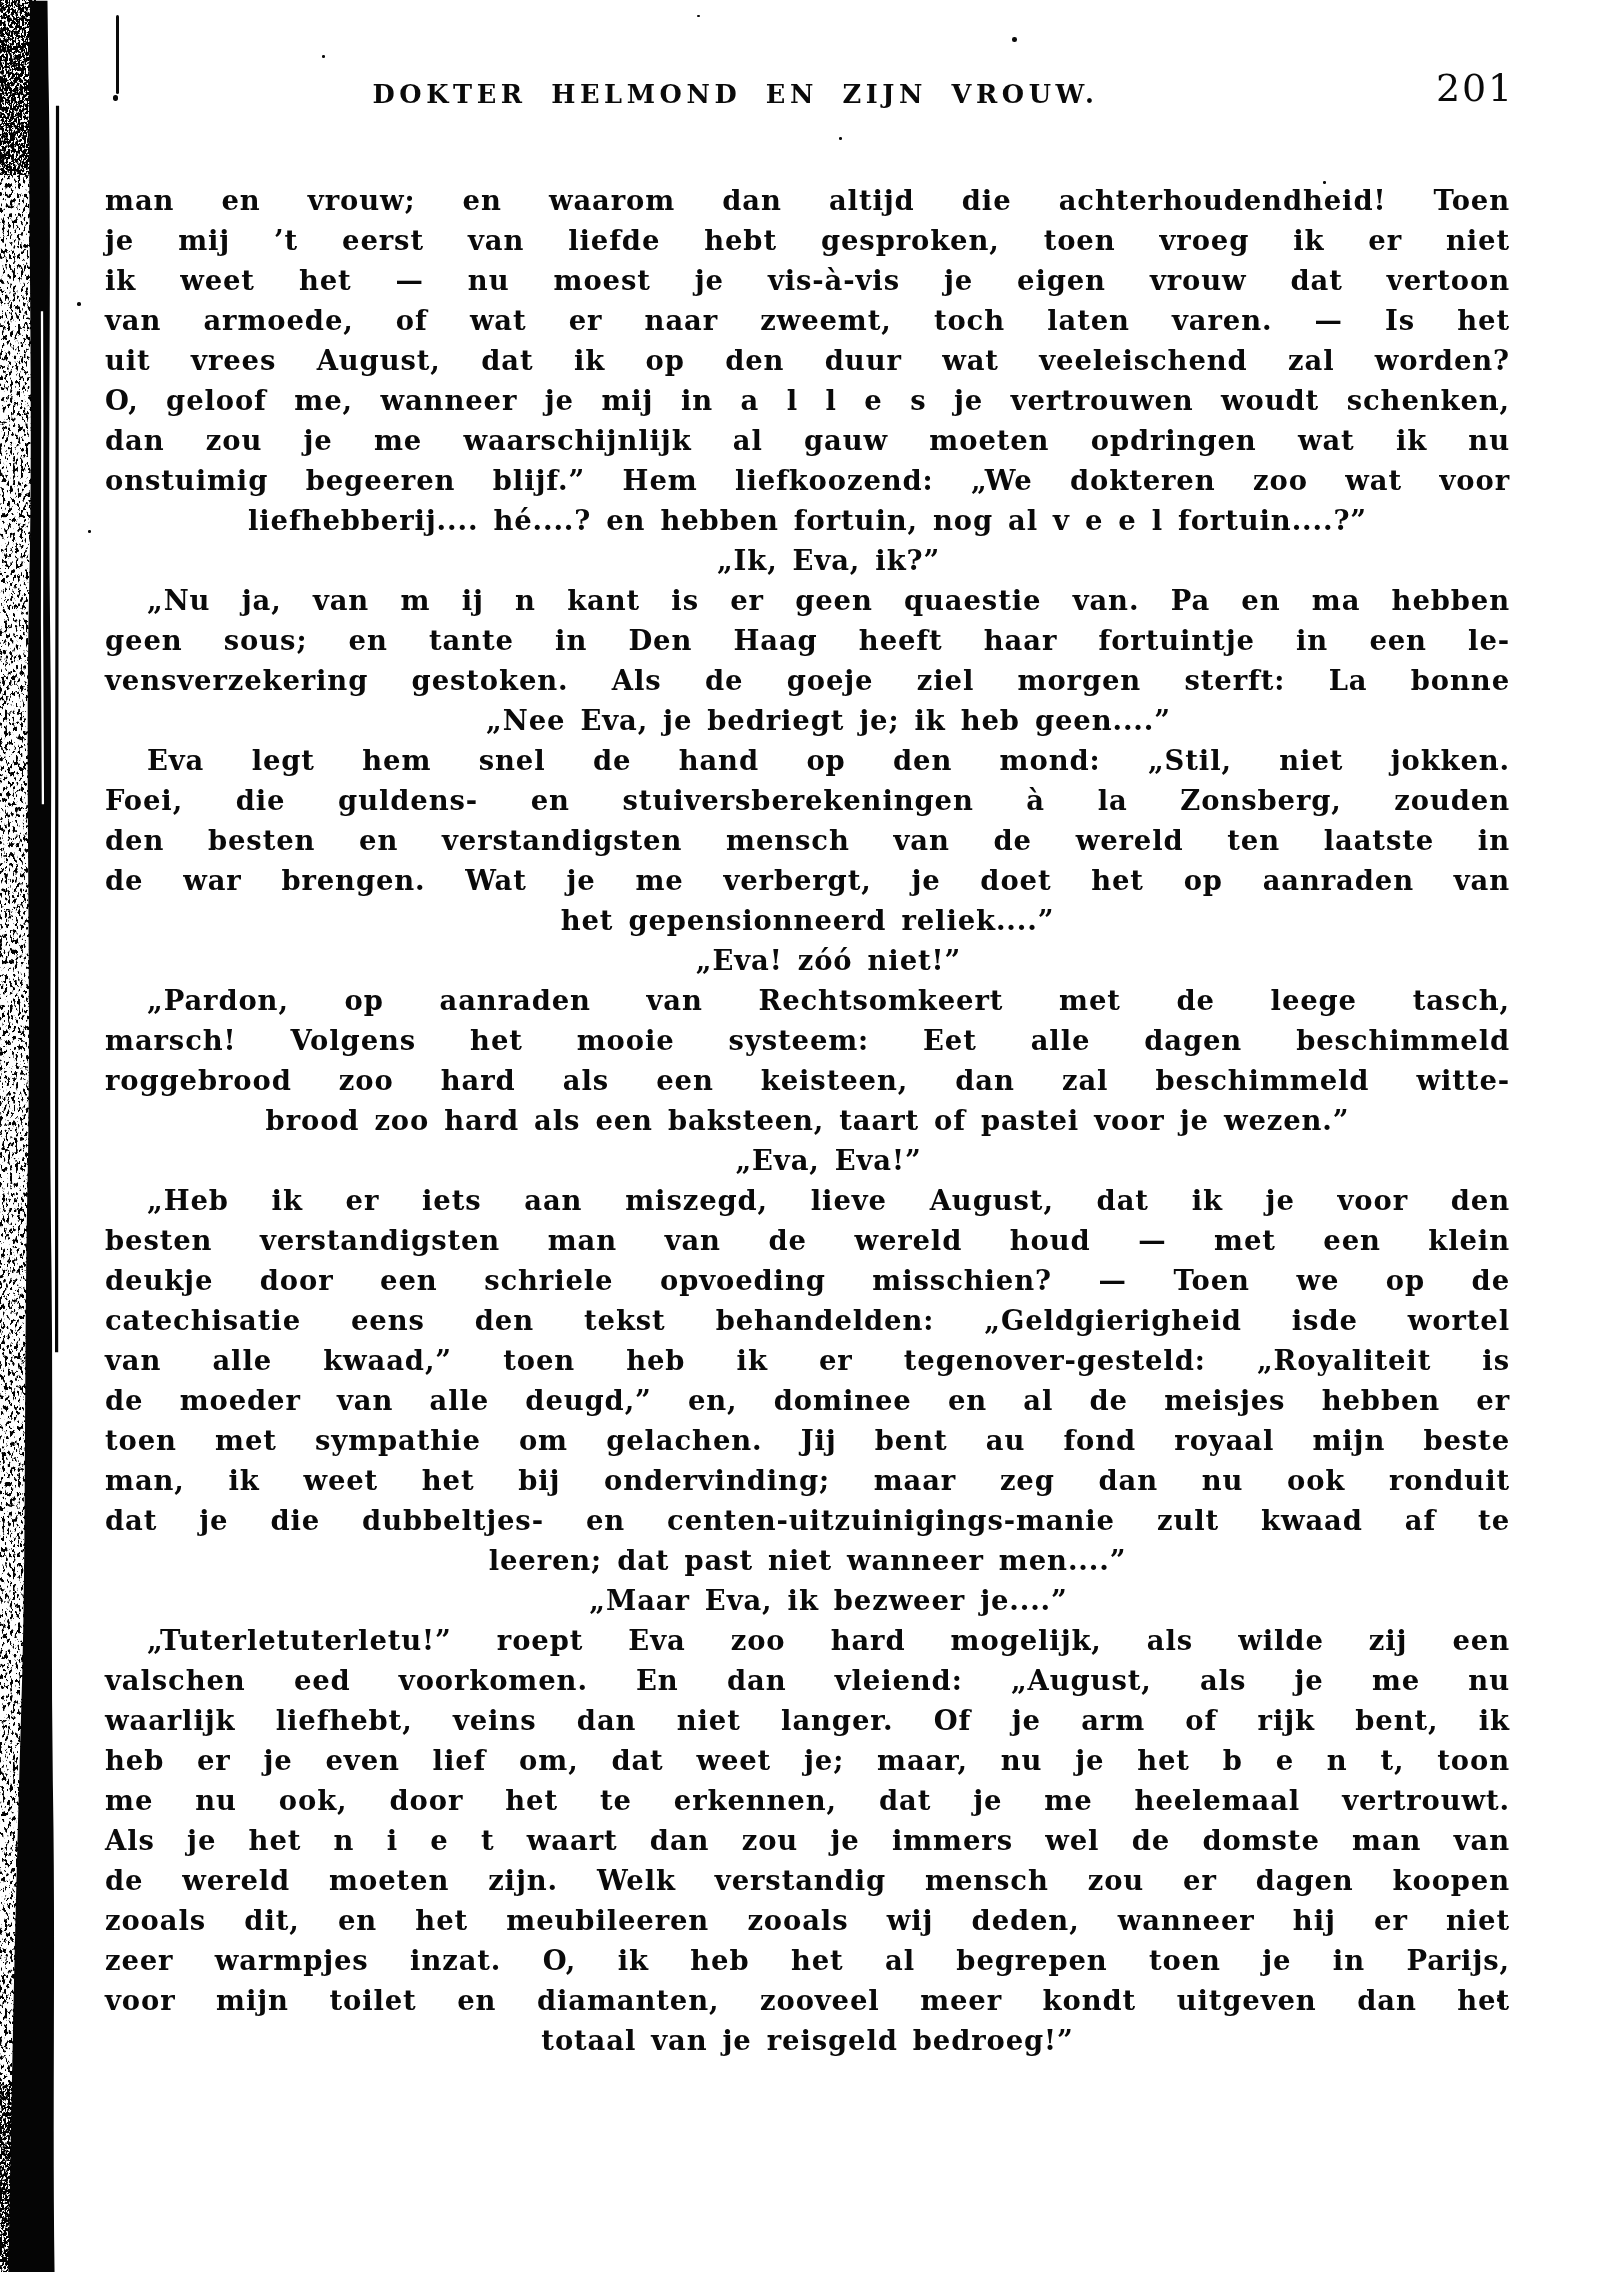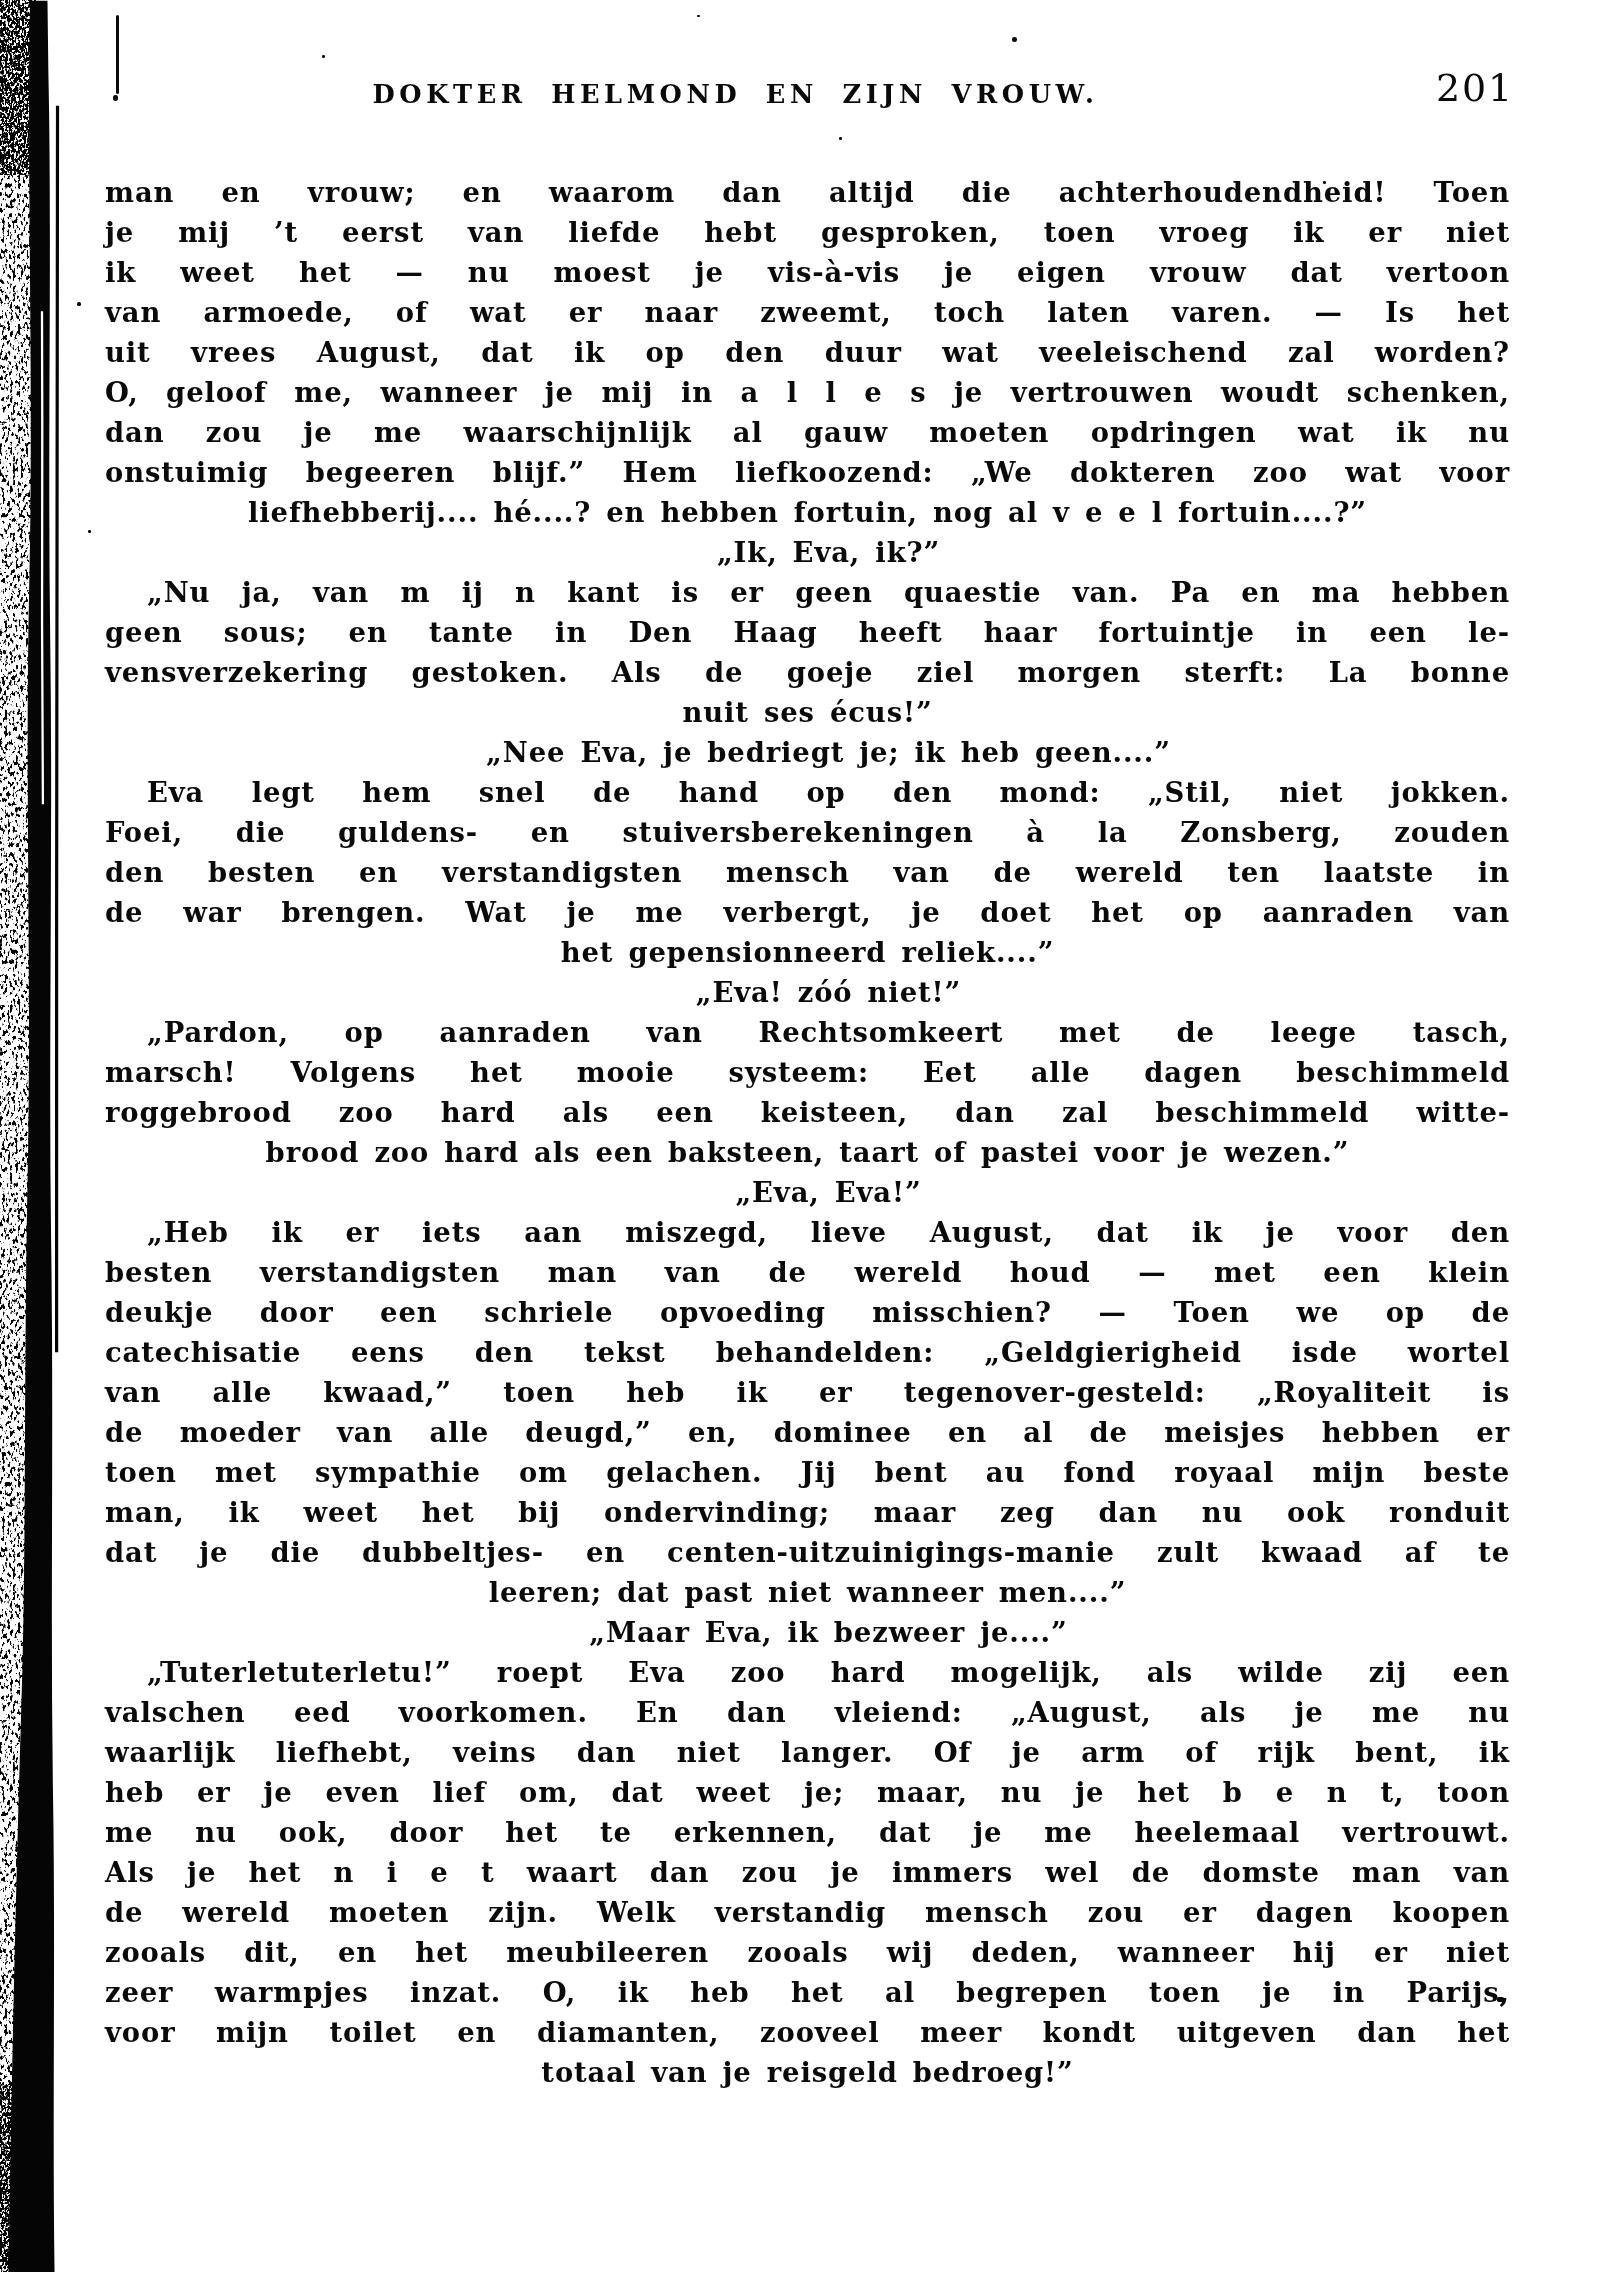--- a/index.html
+++ b/index.html
@@ -21,21 +21,21 @@
     font-size:25.6px; font-weight:bold;
     letter-spacing:4.6px; word-spacing:11px;
     white-space:nowrap;
   }
   .page-number {
     position:absolute; top:66px; right:101px;
     font-size:38px; font-weight:normal;
     letter-spacing:1.8px;
   }
   .text-block {
-    position:absolute; left:105px; top:172px; width:1405px;
+    position:absolute; left:105px; top:180px; width:1405px;
   }
   .line {
     height:40px; line-height:40px;
     font-size:27.4px; font-weight:700;
     letter-spacing:0.9px; word-spacing:4.6px;
     white-space:nowrap;
     overflow:visible;
     text-align:center;
   }
   .line.just {
@@ -93,21 +93,20 @@
       <div class="line just">van armoede, of wat er naar zweemt, toch laten varen. — Is het</div>
       <div class="line just">uit vrees August, dat ik op den duur wat veeleischend zal worden?</div>
       <div class="line just">O, geloof me, wanneer je mij in a l l e s je vertrouwen woudt schenken,</div>
       <div class="line just">dan zou je me waarschijnlijk al gauw moeten opdringen wat ik nu</div>
       <div class="line just">onstuimig begeeren blijf.” Hem liefkoozend: „We dokteren zoo wat voor</div>
       <div class="line">liefhebberij.... hé....? en hebben fortuin, nog al v e e l fortuin....?”</div>
       <div class="line ind">„Ik, Eva, ik?”</div>
       <div class="line just ind">„Nu ja, van m ij n kant is er geen quaestie van. Pa en ma hebben</div>
       <div class="line just">geen sous; en tante in Den Haag heeft haar fortuintje in een le-</div>
       <div class="line just">vensverzekering gestoken. Als de goeje ziel morgen sterft: La bonne</div>
-      <div class="line">nuit ses écus!”</div>
       <div class="line ind">„Nee Eva, je bedriegt je; ik heb geen....”</div>
       <div class="line just ind">Eva legt hem snel de hand op den mond: „Stil, niet jokken.</div>
       <div class="line just">Foei, die guldens- en stuiversberekeningen à la Zonsberg, zouden</div>
       <div class="line just">den besten en verstandigsten mensch van de wereld ten laatste in</div>
       <div class="line just">de war brengen. Wat je me verbergt, je doet het op aanraden van</div>
       <div class="line">het gepensionneerd reliek....”</div>
       <div class="line ind">„Eva! zóó niet!”</div>
       <div class="line just ind">„Pardon, op aanraden van Rechtsomkeert met de leege tasch,</div>
       <div class="line just">marsch! Volgens het mooie systeem: Eet alle dagen beschimmeld</div>
       <div class="line just">roggebrood zoo hard als een keisteen, dan zal beschimmeld witte-</div>

